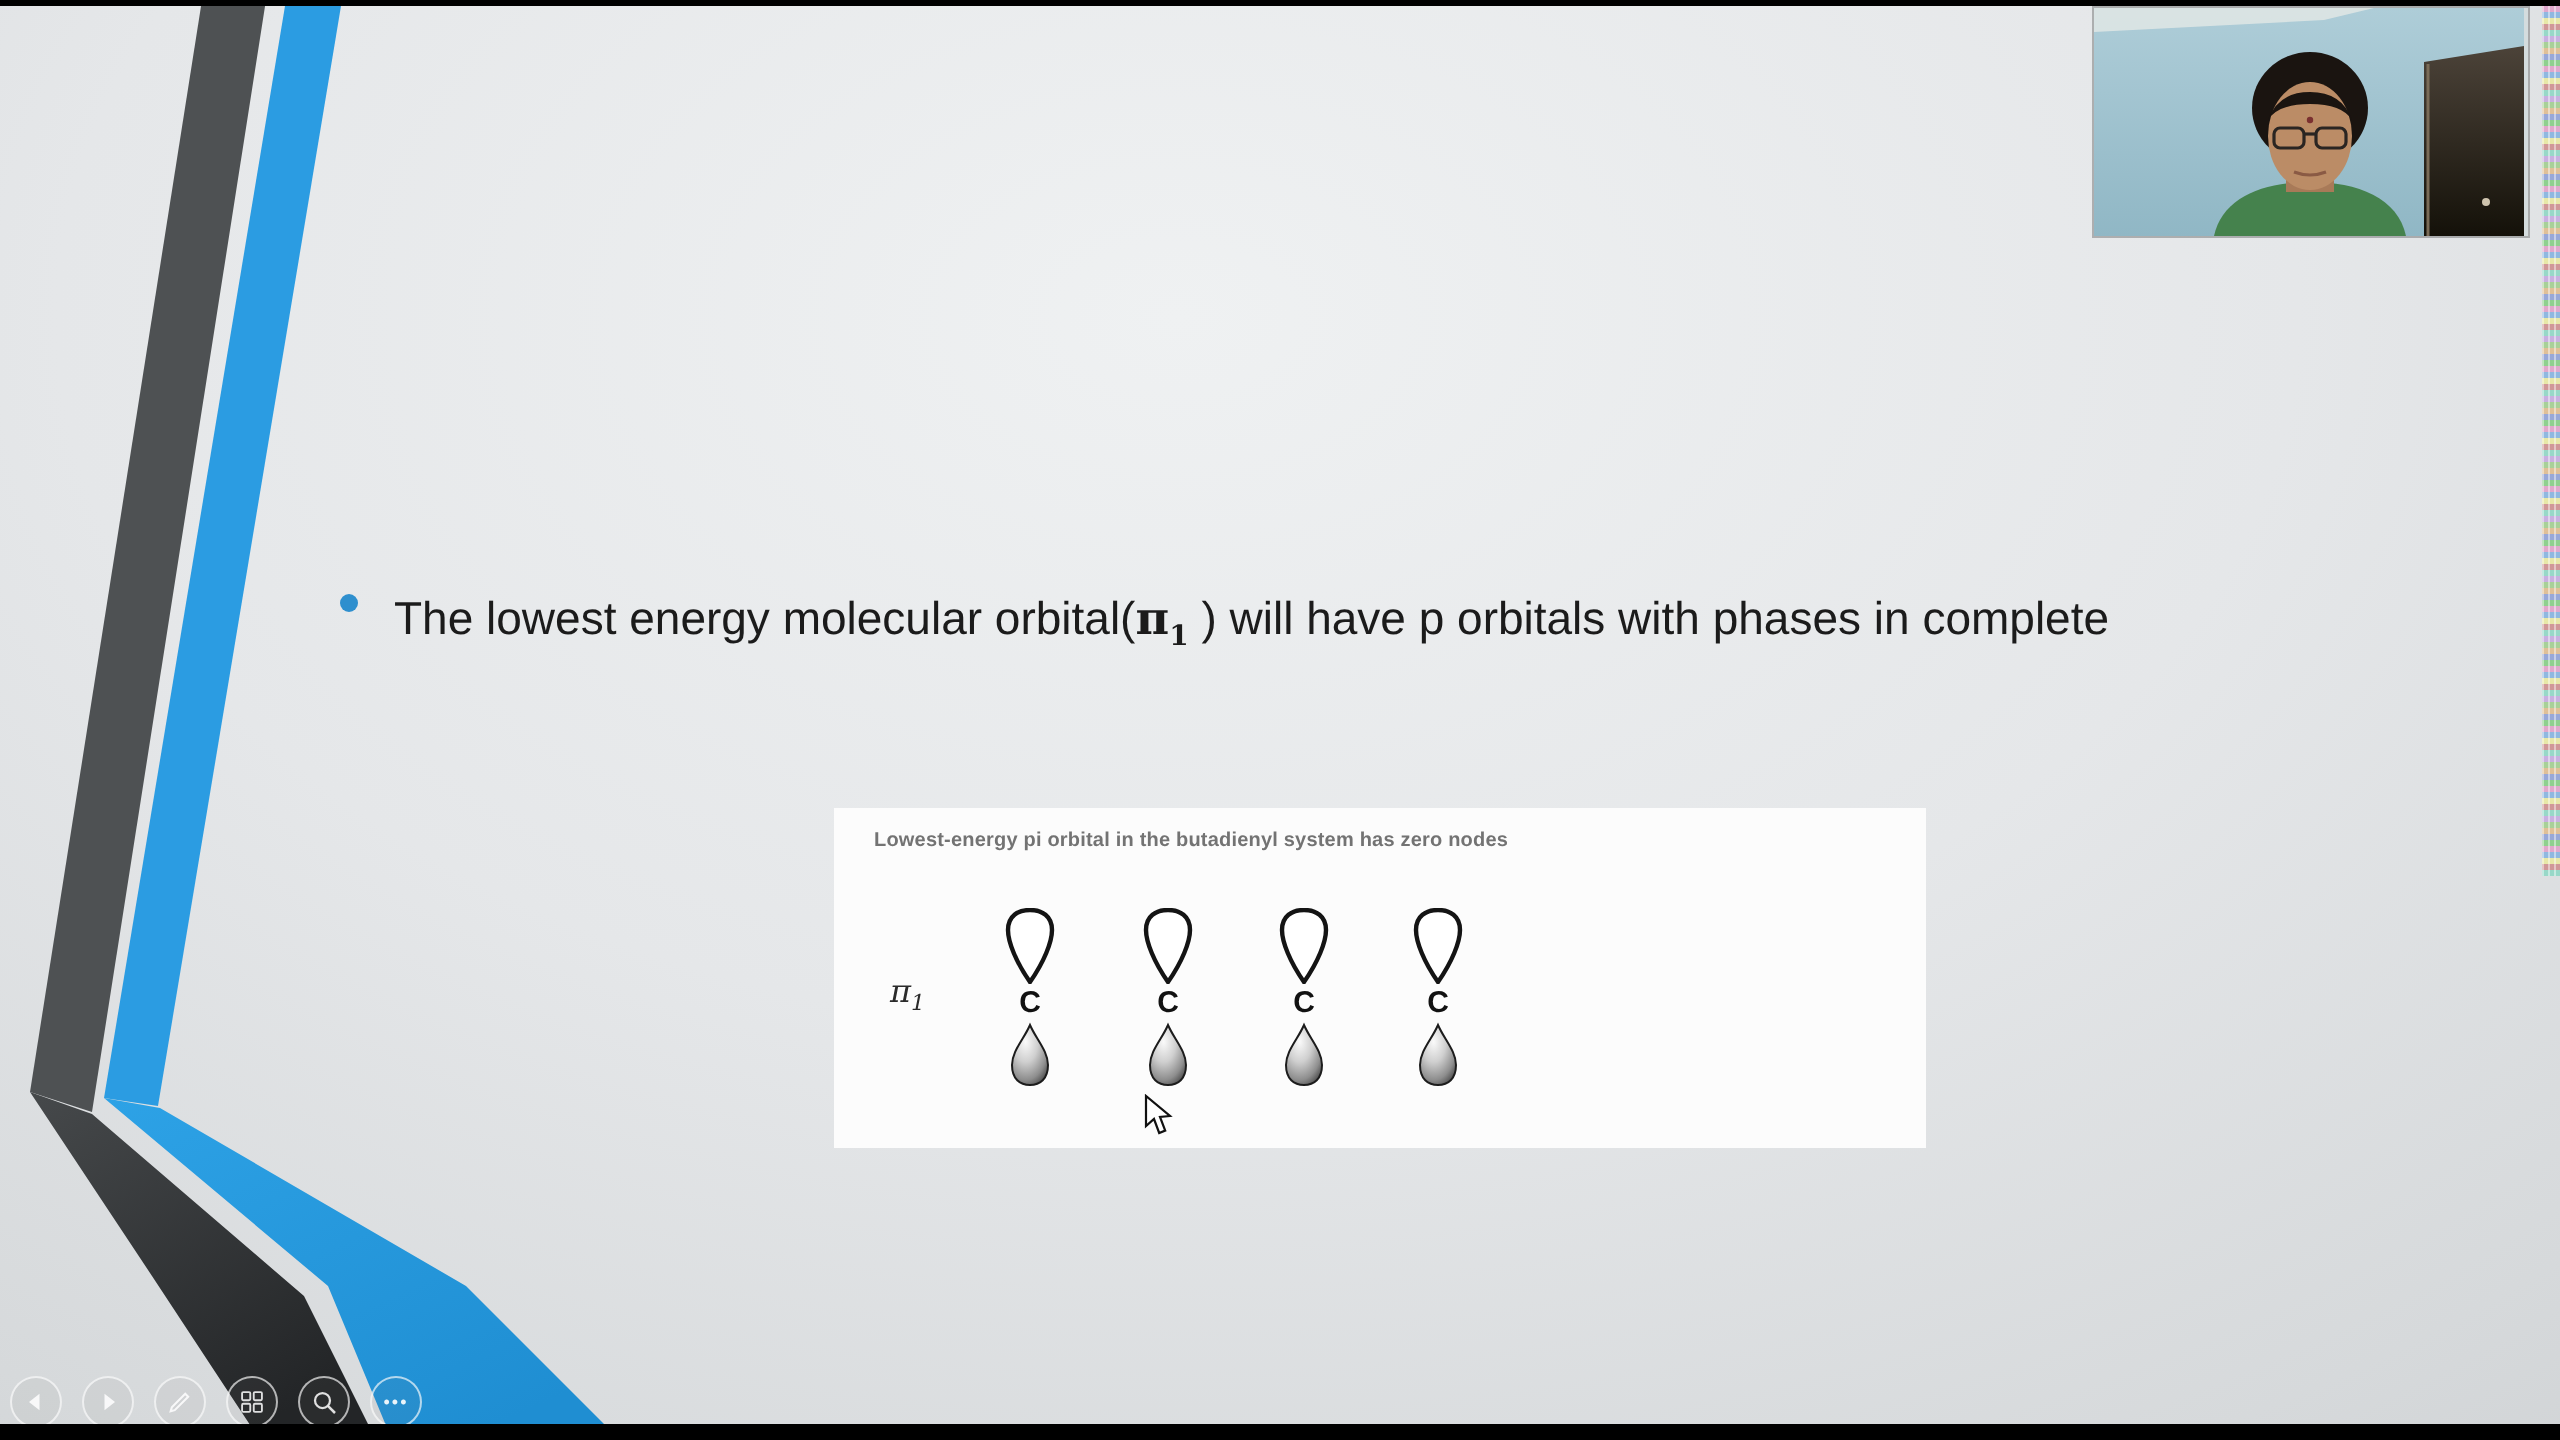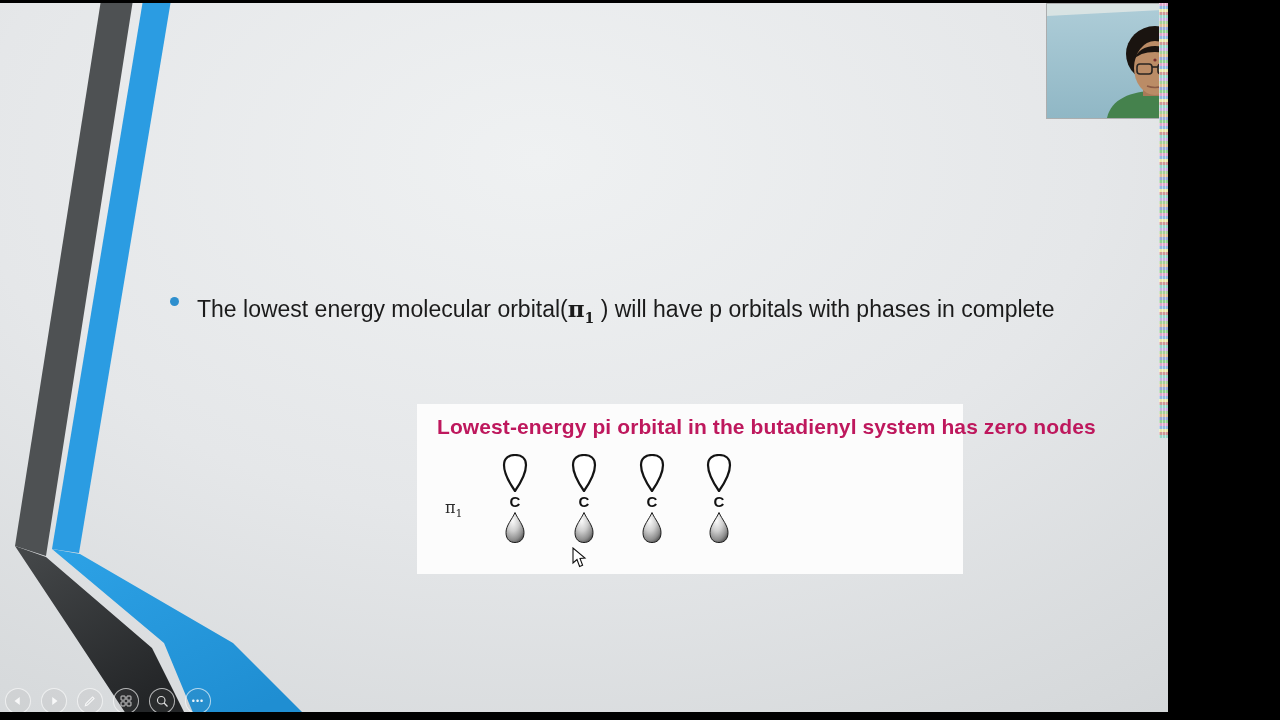--- a/index.html
+++ b/index.html
@@ -1,17 +1,17 @@
 <!DOCTYPE html>
 <html><head>
 <meta charset="utf-8">
 <style>
   html,body{margin:0;padding:0;background:#000;}
   .stage{
-    position:relative;width:1168px;height:720px;overflow:hidden;
+    position:relative;width:1280px;height:720px;overflow:hidden;
     font-family:"Liberation Sans",sans-serif;
     background:radial-gradient(ellipse 1400px 900px at 46% 22%, #eff1f2 0%, #e5e7e9 40%, #d6d9db 72%, #c7cacd 100%);
   }
   .letterbox{position:absolute;left:0;right:0;background:#000;z-index:40;}
   .letterbox.top{top:0;height:3px;}
   .letterbox.bottom{bottom:0;height:8px;}
   .ribbon{position:absolute;left:0;top:0;z-index:1;pointer-events:none;}
   .noise-strip{
     position:absolute;right:0;top:0;width:9px;height:438px;z-index:35;
     background-image:
@@ -21,22 +21,22 @@
         #98d8c8 15px 18px,#c8b0e0 18px 21px,#a8d098 21px 24px,#e0c098 24px 27px,#98a8d8 27px 30px);
   }
   
   .bullet-block{position:absolute;left:168px;top:285px;z-index:5;}
   .bullet-dot{position:absolute;left:2px;top:12px;width:9px;height:9px;border-radius:50%;background:#2e8fce;}
   .bullet-lines{margin-left:29px;font-size:23px;line-height:48px;color:#1b1b1b;white-space:nowrap;}
   .pi-bold{font-family:"DejaVu Serif",serif;font-weight:bold;}
   .pi-bold sub{font-size:14px;}
   
   .figure-panel{position:absolute;left:417px;top:404px;width:546px;height:170px;background:#fcfcfc;z-index:5;}
-  .figure-title{position:absolute;left:20px;top:11px;font-size:21px;font-weight:bold;color:#be185d;letter-spacing:0.1px;white-space:nowrap;}
-  .orbital-label{position:absolute;left:28px;top:94px;font-family:"DejaVu Serif",serif;font-size:16px;color:#2a2a2a;}
+  .figure-title{position:absolute;left:20px;top:11px;font-size:10px;font-weight:bold;color:#737373;letter-spacing:0.1px;white-space:nowrap;}
+  .orbital-label{position:absolute;left:28px;top:82px;font-family:"DejaVu Serif",serif;font-style:italic;font-size:16px;color:#2a2a2a;}
   .orbital-label sub{font-size:11px;}
   .orbital-col{position:absolute;top:50px;width:40px;text-align:center;}
   .orbital-col .c-label{font-size:15px;font-weight:bold;color:#111;line-height:18px;margin-top:1px;}
   .orbital-col svg{display:block;margin:0 auto;}
   
   .webcam{position:absolute;left:1047px;top:4px;width:217px;height:114px;z-index:30;box-shadow:0 0 0 1px rgba(0,0,0,0.25);}
   .webcam svg{display:block;}
   
   .controls{position:absolute;left:5px;top:688px;z-index:20;display:flex;gap:10px;}
   .ctrl-btn{

